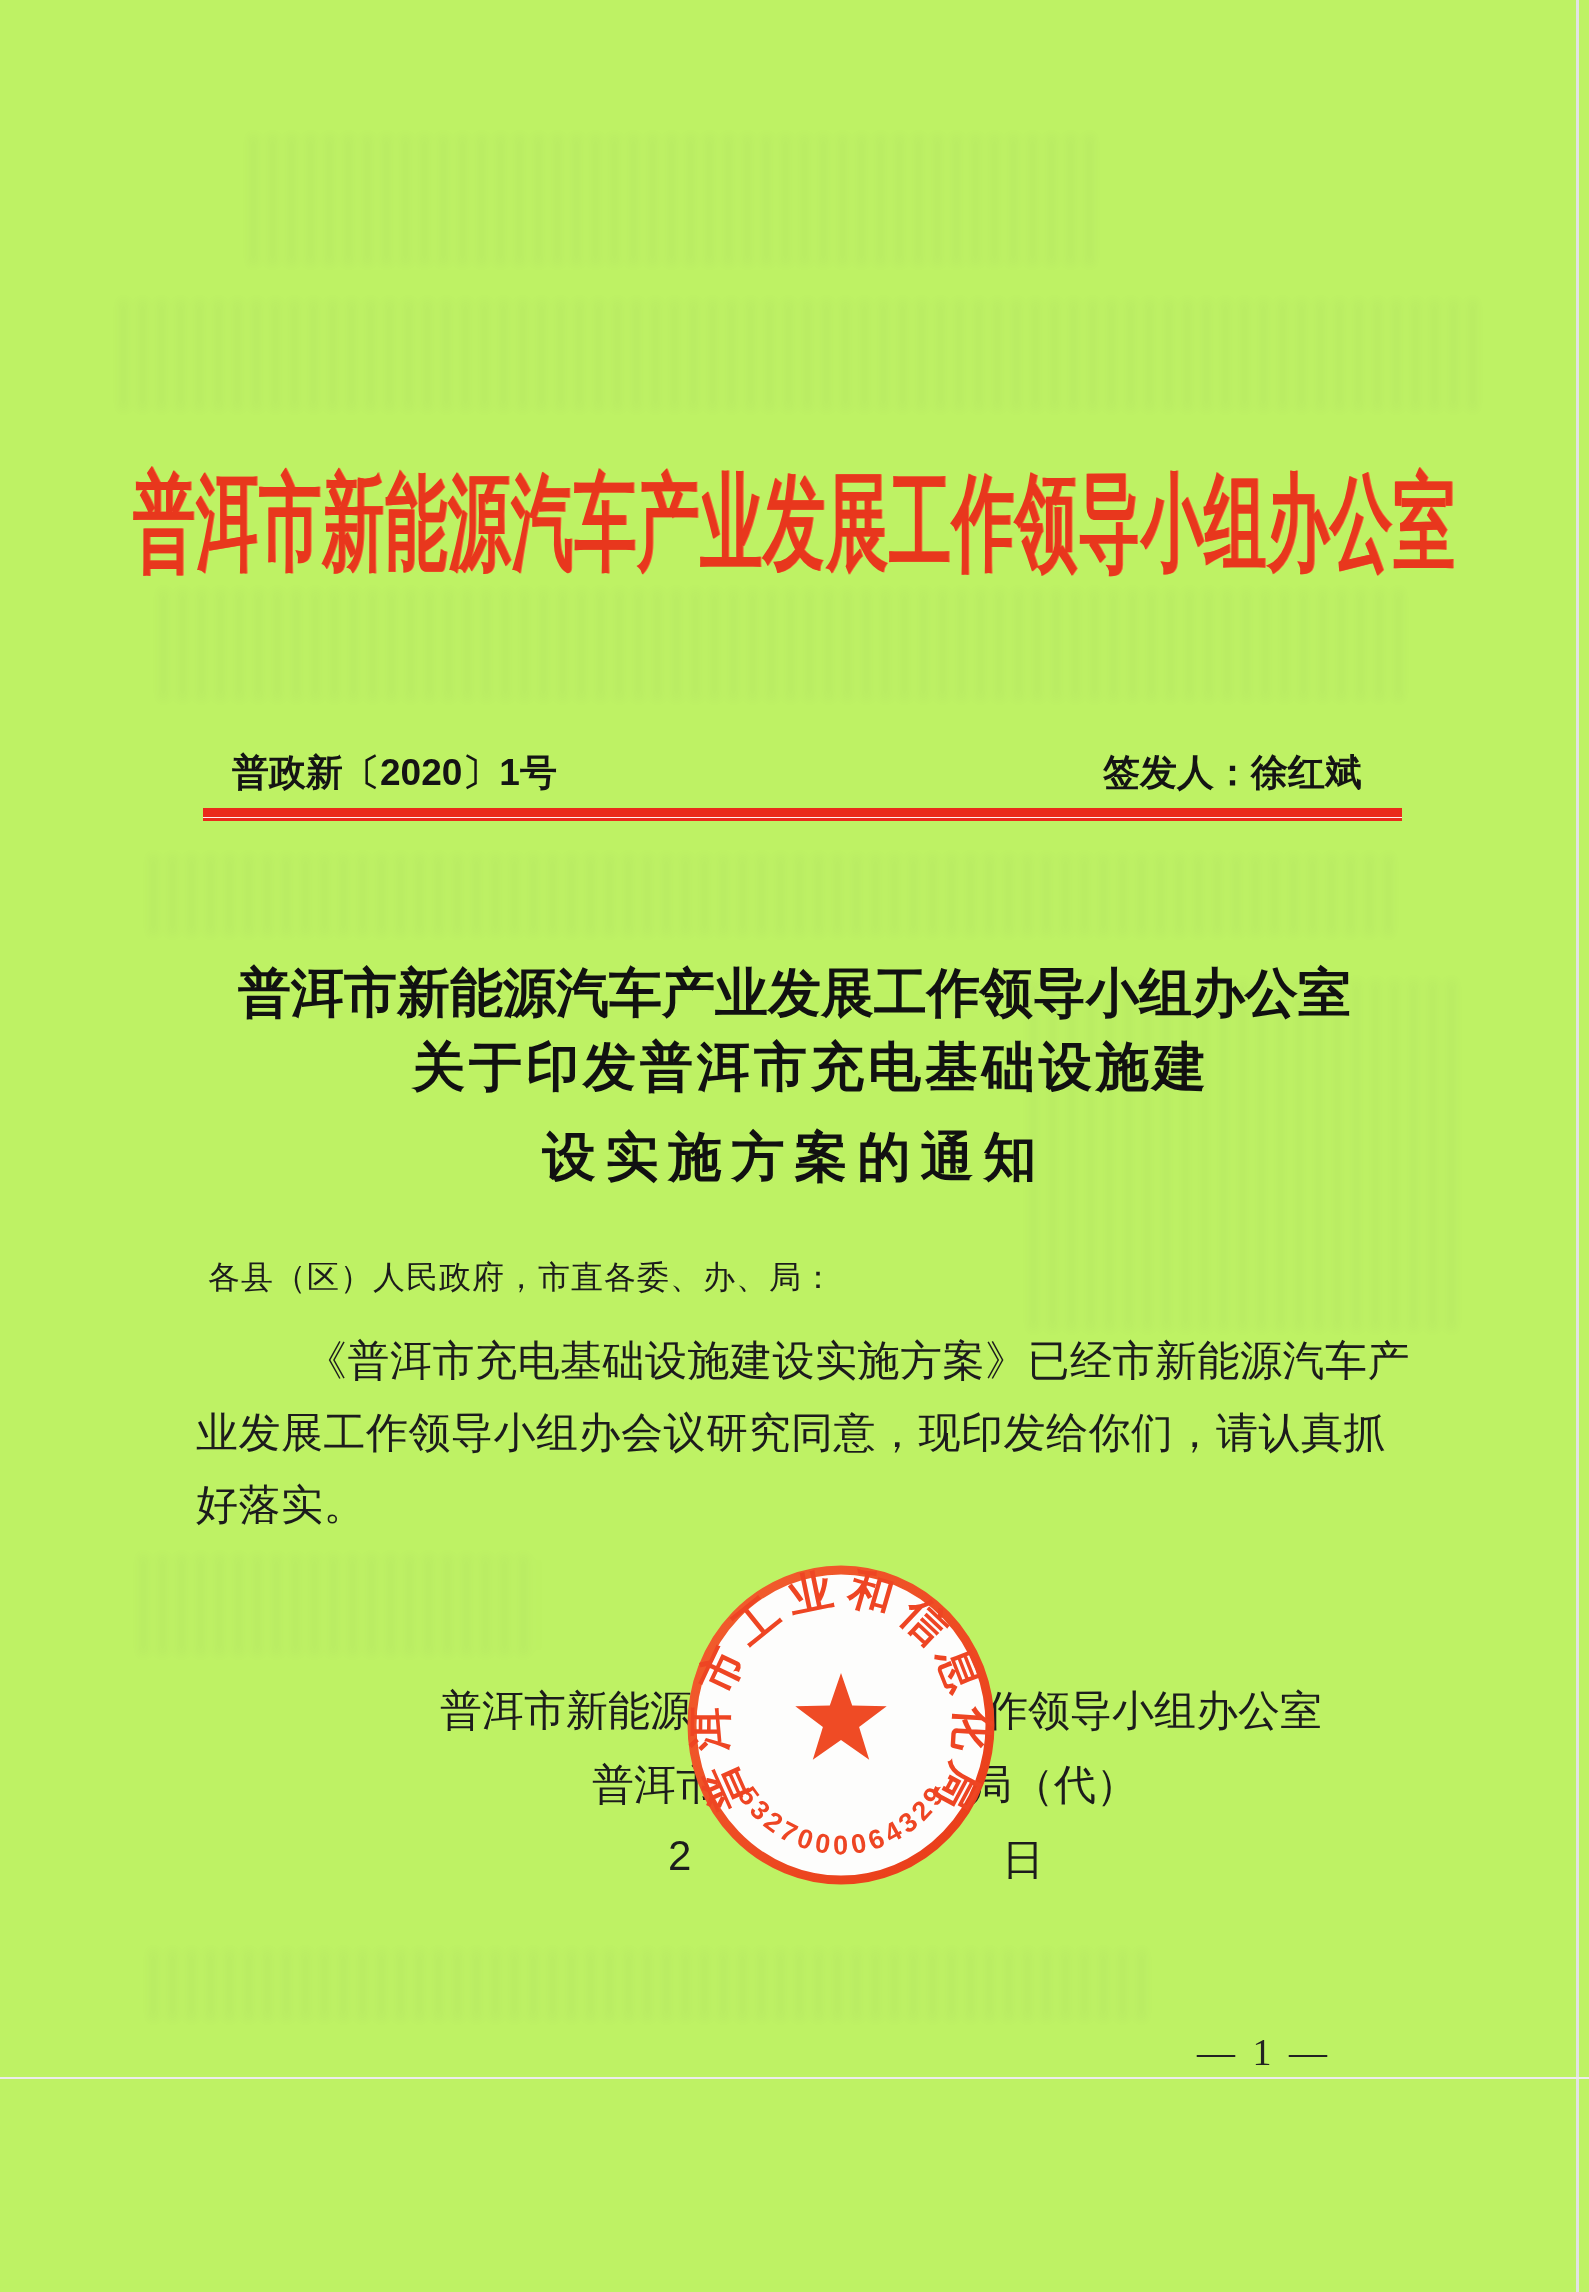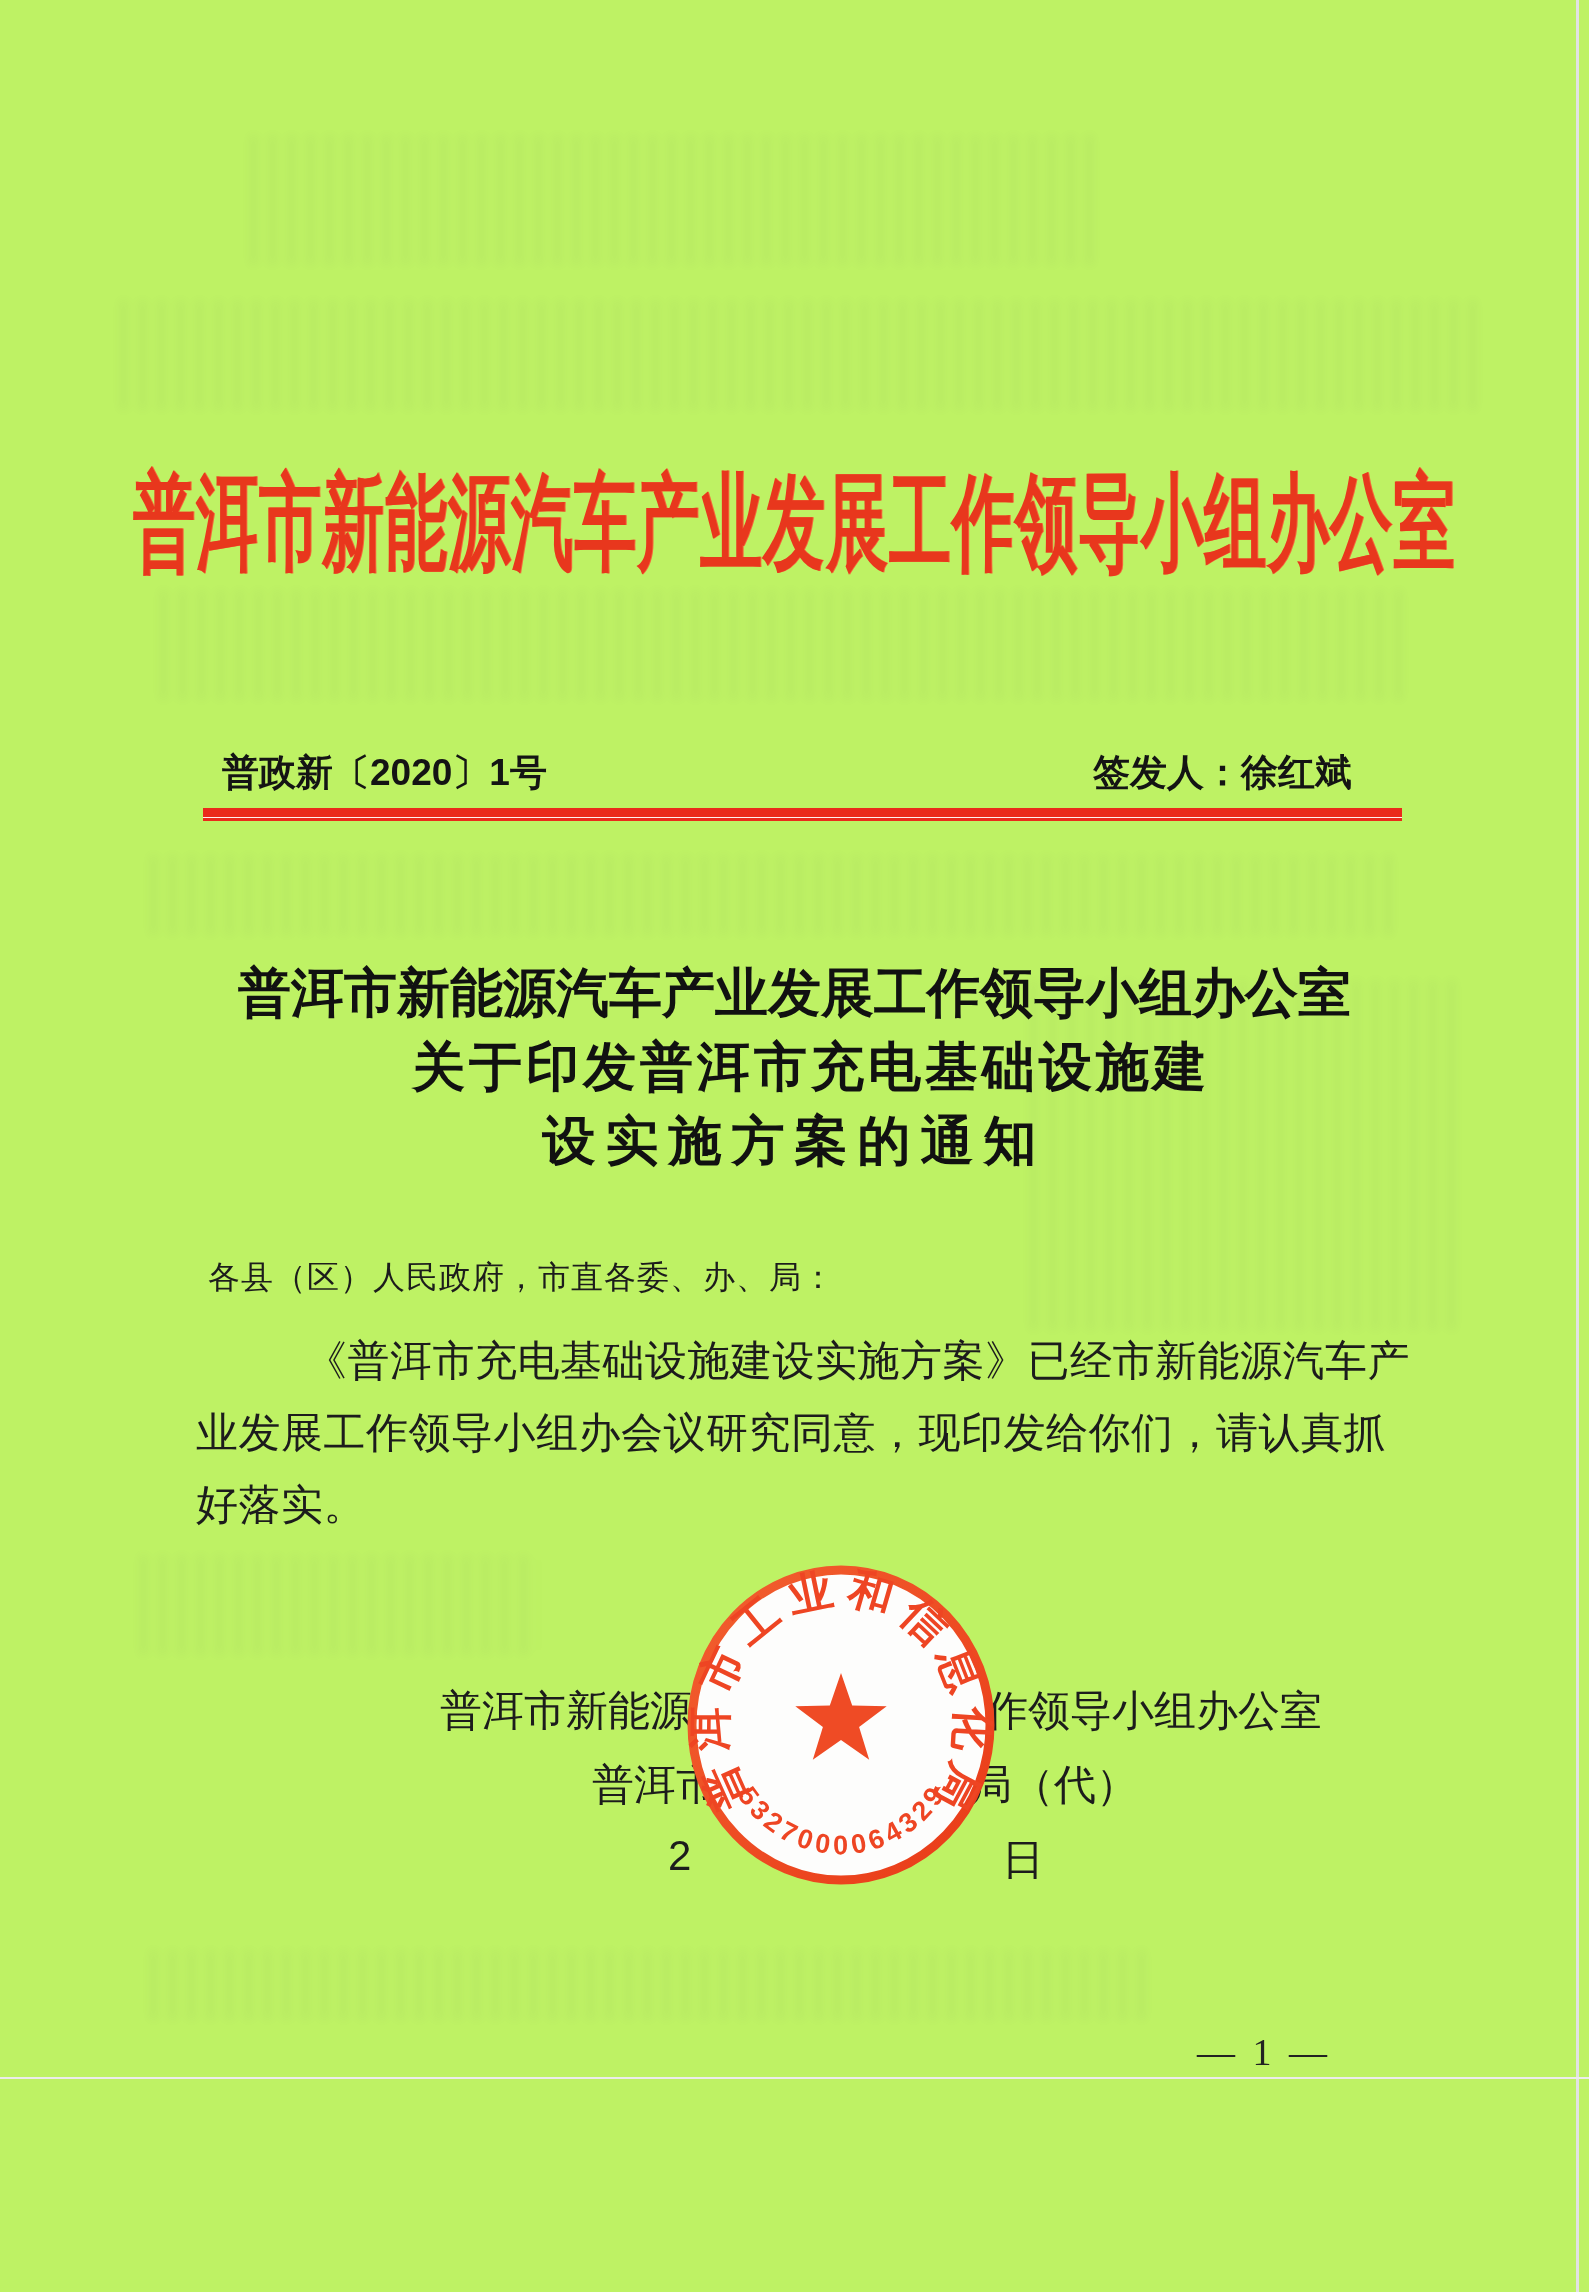--- a/index.html
+++ b/index.html
@@ -18,36 +18,36 @@
 
   .letterhead {
     position:absolute; top:452px; left:0; width:100%;
     text-align:center; white-space:nowrap;
     font-weight:bold; font-size:62px; letter-spacing:1px;
     color:#e8371d;
     transform:scaleY(1.7); transform-origin:top center;
     text-shadow:1px 0 0 #f4683a;
   }
   .refline {
-    position:absolute; top:748px; left:222px; width:1130px;
+    position:absolute; top:748px; left:232px; width:1130px;
     display:flex; justify-content:space-between; align-items:center;
     font-family:"Liberation Sans", sans-serif; font-weight:bold;
     font-size:37px; color:#141414; white-space:nowrap;
   }
   .red-rule {
     position:absolute; top:808px; left:203px; width:1199px; height:13px;
     background:linear-gradient(to bottom,#ea2a1b 0 69%,#fff2ef 69% 79%,#ea2a1b 79% 100%);
   }
   .doc-title {
     position:absolute; top:956px; left:0; width:100%;
     text-align:center; font-weight:bold; font-size:53px; line-height:74px;
     color:#111; white-space:nowrap;
   }
   .doc-title .t2 { letter-spacing:4px;padding-left:33px; }
-  .doc-title .t3 { letter-spacing:10px; }
+  .doc-title .t3 { letter-spacing:10px;margin-top:16px; }
   .salutation {
     position:absolute; top:1256px; left:208px;
     font-size:32px; letter-spacing:1px; white-space:nowrap;
   }
   .body-line { position:absolute; left:196px; font-size:42px; letter-spacing:0.5px; white-space:nowrap; }
   .b1 { top:1333px; left:285px;margin-left:20px; }
   .b2 { top:1405px; }
   .b3 { top:1477px; }
 
   .sig-line { position:absolute; font-size:42px; white-space:nowrap; }

